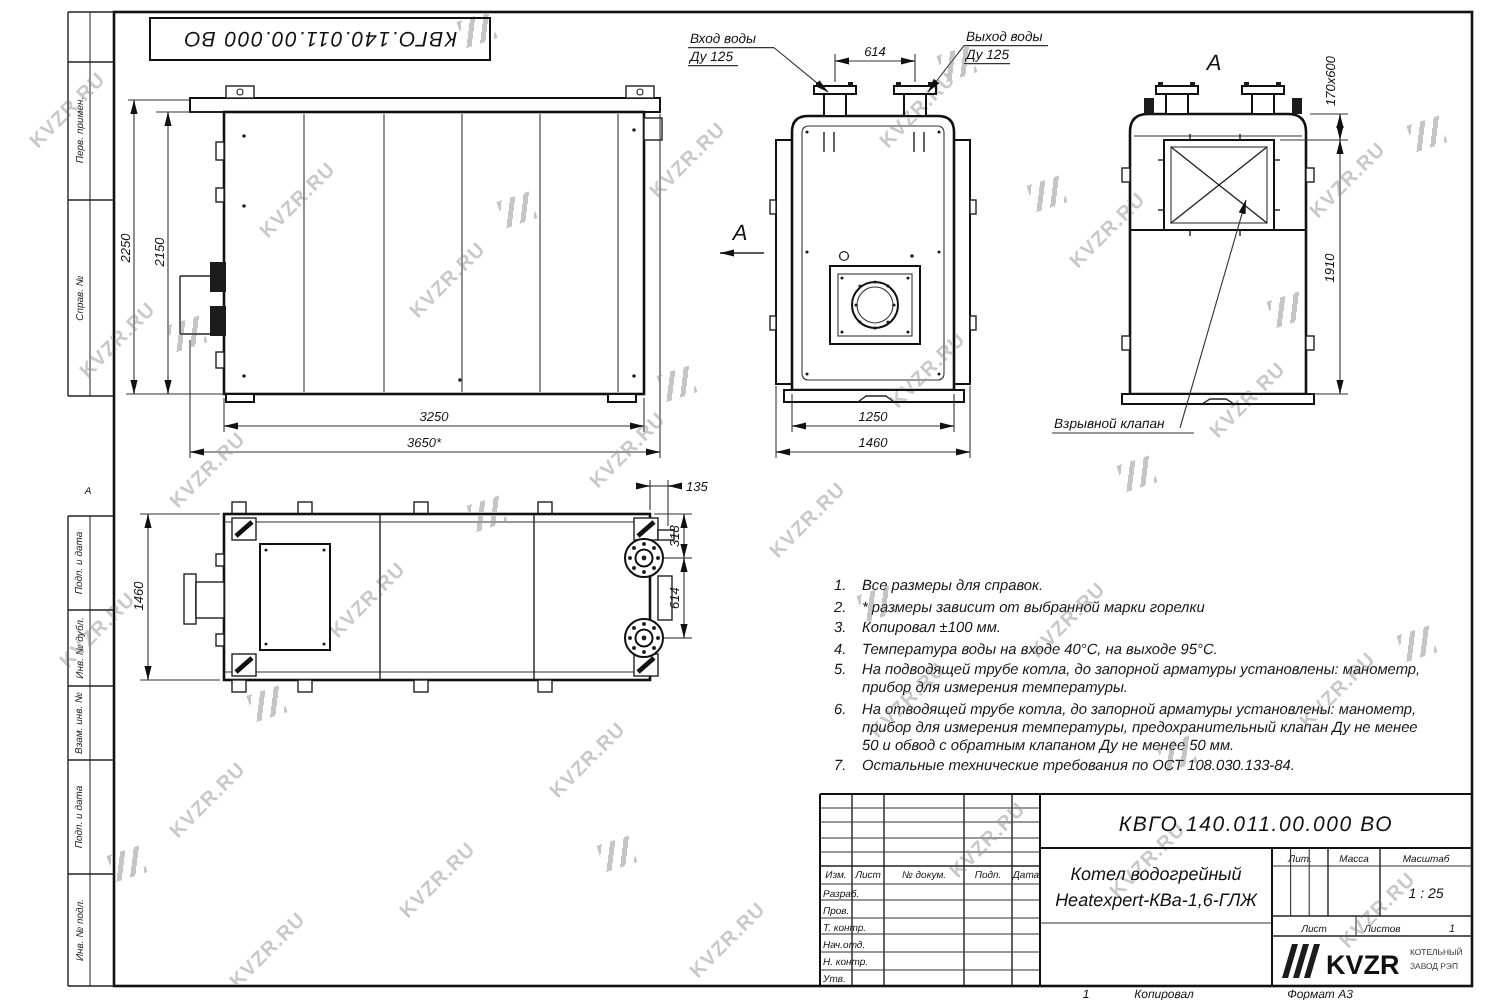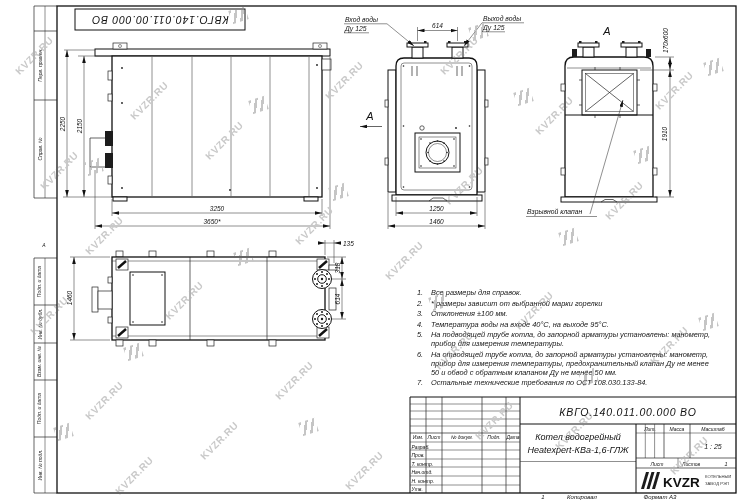--- a/index.html
+++ b/index.html
@@ -436,21 +436,21 @@
   <div class="note">
         <span class="n">1.</span>
         <span class="t">Все размеры для справок.</span>
       </div>
   <div class="note">
         <span class="n">2.</span>
         <span class="t">* размеры зависит от выбранной марки горелки</span>
       </div>
   <div class="note">
         <span class="n">3.</span>
-        <span class="t">Отклонения ±100 мм.</span>
+        <span class="t">Копировал ±100 мм.</span>
       </div>
   <div class="note">
         <span class="n">4.</span>
         <span class="t">Температура воды на входе 40°С, на выходе 95°С.</span>
       </div>
   <div class="note">
         <span class="n">5.</span>
         <span class="t">На подводящей трубе котла, до запорной арматуры установлены: манометр, прибор для измерения температуры.</span>
       </div>
   <div class="note">

